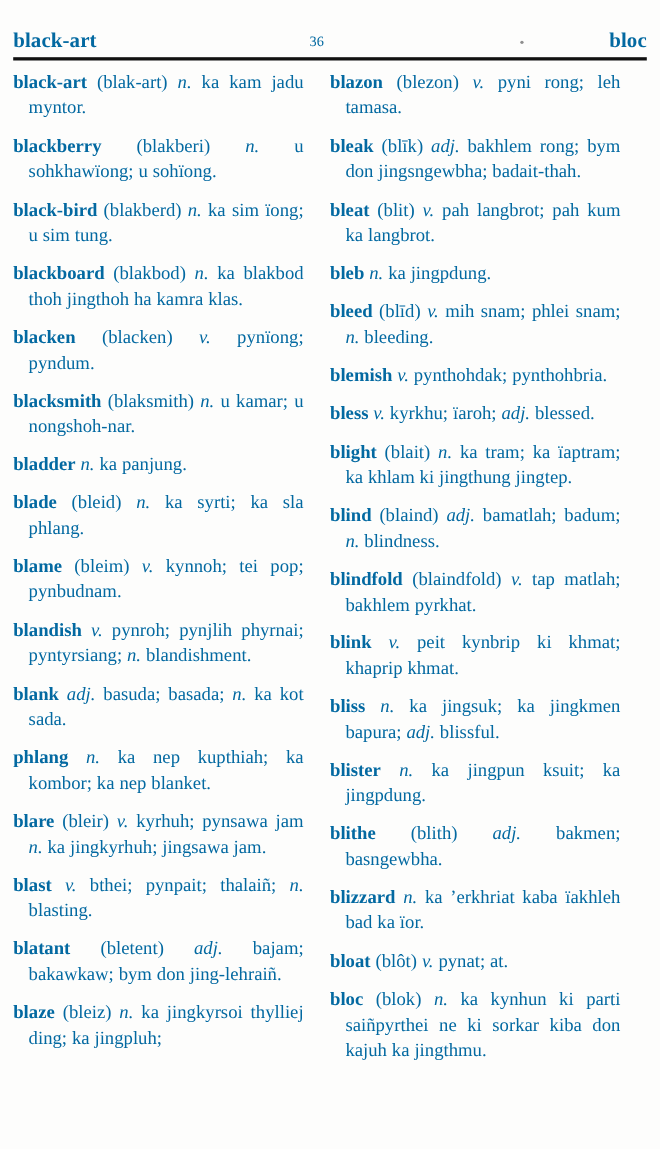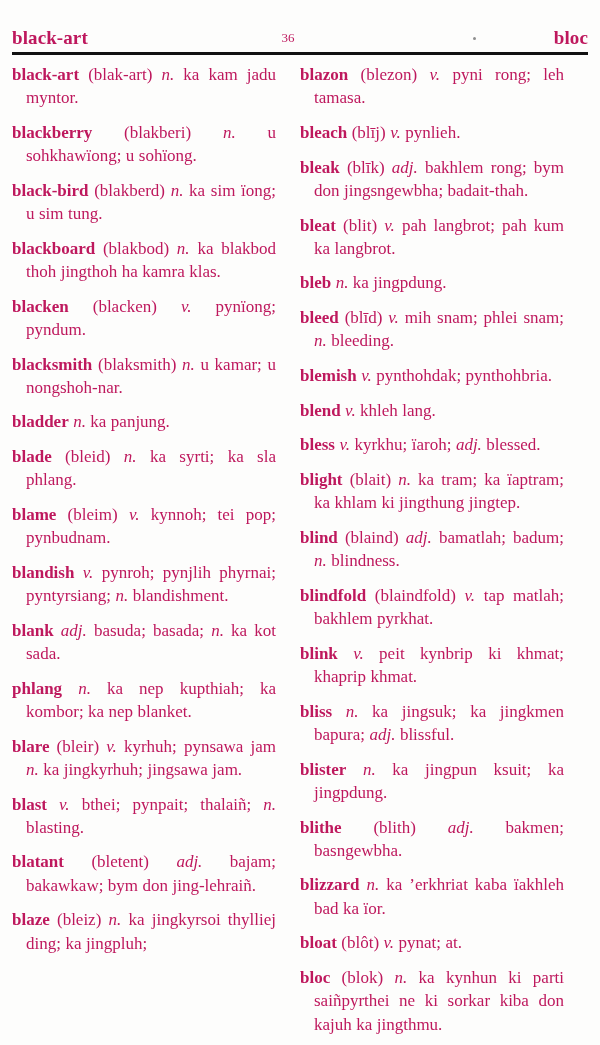--- a/index.html
+++ b/index.html
@@ -6,21 +6,21 @@
     margin: 0;
     padding: 0;
     background: #ffffff;
   }
   .page {
     position: relative;
     width: 600px;
     height: 1045px;
     background: #fdfdfc;
     font-family: "Liberation Serif", "DejaVu Serif", serif;
-    color: #be185d;
+    color: #0369a1;
     overflow: hidden;
     box-sizing: border-box;
   }
 
   
   .running-head {
     position: absolute;
     left: 12px;
     right: 12px;
     top: 26px;
@@ -123,27 +123,25 @@
         <p class="entry"><span class="hw">blandish</span> <span class="pos">v.</span> <span>pynroh; pynjlih phyrnai; pyntyrsiang;</span> <span class="pos">n.</span> <span class="drv">blandishment.</span></p>
         <p class="entry"><span class="hw">blank</span> <span class="pos">adj.</span> <span>basuda; basada;</span> <span class="pos">n.</span> <span>ka kot sada.</span></p>
         <p class="entry"><span class="hw">phlang</span> <span class="pos">n.</span> <span>ka nep kupthiah; ka kombor; ka nep blanket.</span></p>
         <p class="entry"><span class="hw">blare</span> <span class="pron">(bleir)</span> <span class="pos">v.</span> <span>kyrhuh; pynsawa jam</span> <span class="pos">n.</span> <span>ka jingkyrhuh; jingsawa jam.</span></p>
         <p class="entry"><span class="hw">blast</span> <span class="pos">v.</span> <span>bthei; pynpait; thalaiñ;</span> <span class="pos">n.</span> <span class="drv">blasting.</span></p>
         <p class="entry"><span class="hw">blatant</span> <span class="pron">(bletent)</span> <span class="pos">adj.</span> <span>bajam; bakawkaw; bym don jing-lehraiñ.</span></p>
         <p class="entry"><span class="hw">blaze</span> <span class="pron">(bleiz)</span> <span class="pos">n.</span> <span>ka jingkyrsoi thylliej ding; ka jingpluh;</span>  </p>
       </div>
     <div class="column" id="col-right">
         <p class="entry"><span class="hw">blazon</span> <span class="pron">(blezon)</span> <span class="pos">v.</span> <span>pyni rong; leh tamasa.</span></p>
-        <p class="entry"><span class="hw">bleach</span> <span class="pron">(blīj)</span> <span class="pos">v.</span> <span>pynlieh.</span></p>
         <p class="entry"><span class="hw">bleak</span> <span class="pron">(blīk)</span> <span class="pos">adj.</span> <span>bakhlem rong; bym don jingsngewbha; badait-thah.</span></p>
         <p class="entry"><span class="hw">bleat</span> <span class="pron">(blit)</span> <span class="pos">v.</span> <span>pah langbrot; pah kum ka langbrot.</span></p>
         <p class="entry"><span class="hw">bleb</span> <span class="pos">n.</span> <span>ka jingpdung.</span></p>
         <p class="entry"><span class="hw">bleed</span> <span class="pron">(blīd)</span> <span class="pos">v.</span> <span>mih snam; phlei snam;</span> <span class="pos">n.</span> <span class="drv">bleeding.</span></p>
         <p class="entry"><span class="hw">blemish</span> <span class="pos">v.</span> <span>pynthohdak; pynthohbria.</span></p>
-        <p class="entry"><span class="hw">blend</span> <span class="pos">v.</span> <span>khleh lang.</span></p>
         <p class="entry"><span class="hw">bless</span> <span class="pos">v.</span> <span>kyrkhu; ïaroh;</span> <span class="pos">adj.</span> <span class="drv">blessed.</span></p>
         <p class="entry"><span class="hw">blight</span> <span class="pron">(blait)</span> <span class="pos">n.</span> <span>ka tram; ka ïaptram; ka khlam ki jingthung jingtep.</span></p>
         <p class="entry"><span class="hw">blind</span> <span class="pron">(blaind)</span> <span class="pos">adj.</span> <span>bamatlah; badum;</span> <span class="pos">n.</span> <span class="drv">blindness.</span></p>
         <p class="entry"><span class="hw">blindfold</span> <span class="pron">(blaindfold)</span> <span class="pos">v.</span> <span>tap matlah; bakhlem pyrkhat.</span></p>
         <p class="entry"><span class="hw">blink</span> <span class="pos">v.</span> <span>peit kynbrip ki khmat; khaprip khmat.</span></p>
         <p class="entry"><span class="hw">bliss</span> <span class="pos">n.</span> <span>ka jingsuk; ka jingkmen bapura;</span> <span class="pos">adj.</span> <span class="drv">blissful.</span></p>
         <p class="entry"><span class="hw">blister</span> <span class="pos">n.</span> <span>ka jingpun ksuit; ka jingpdung.</span></p>
         <p class="entry"><span class="hw">blithe</span> <span class="pron">(blith)</span> <span class="pos">adj.</span> <span>bakmen; basngewbha.</span></p>
         <p class="entry"><span class="hw">blizzard</span> <span class="pos">n.</span> <span>ka ’erkhriat kaba ïakhleh bad ka ïor.</span></p>
         <p class="entry"><span class="hw">bloat</span> <span class="pron">(blôt)</span> <span class="pos">v.</span> <span>pynat; at.</span></p>

